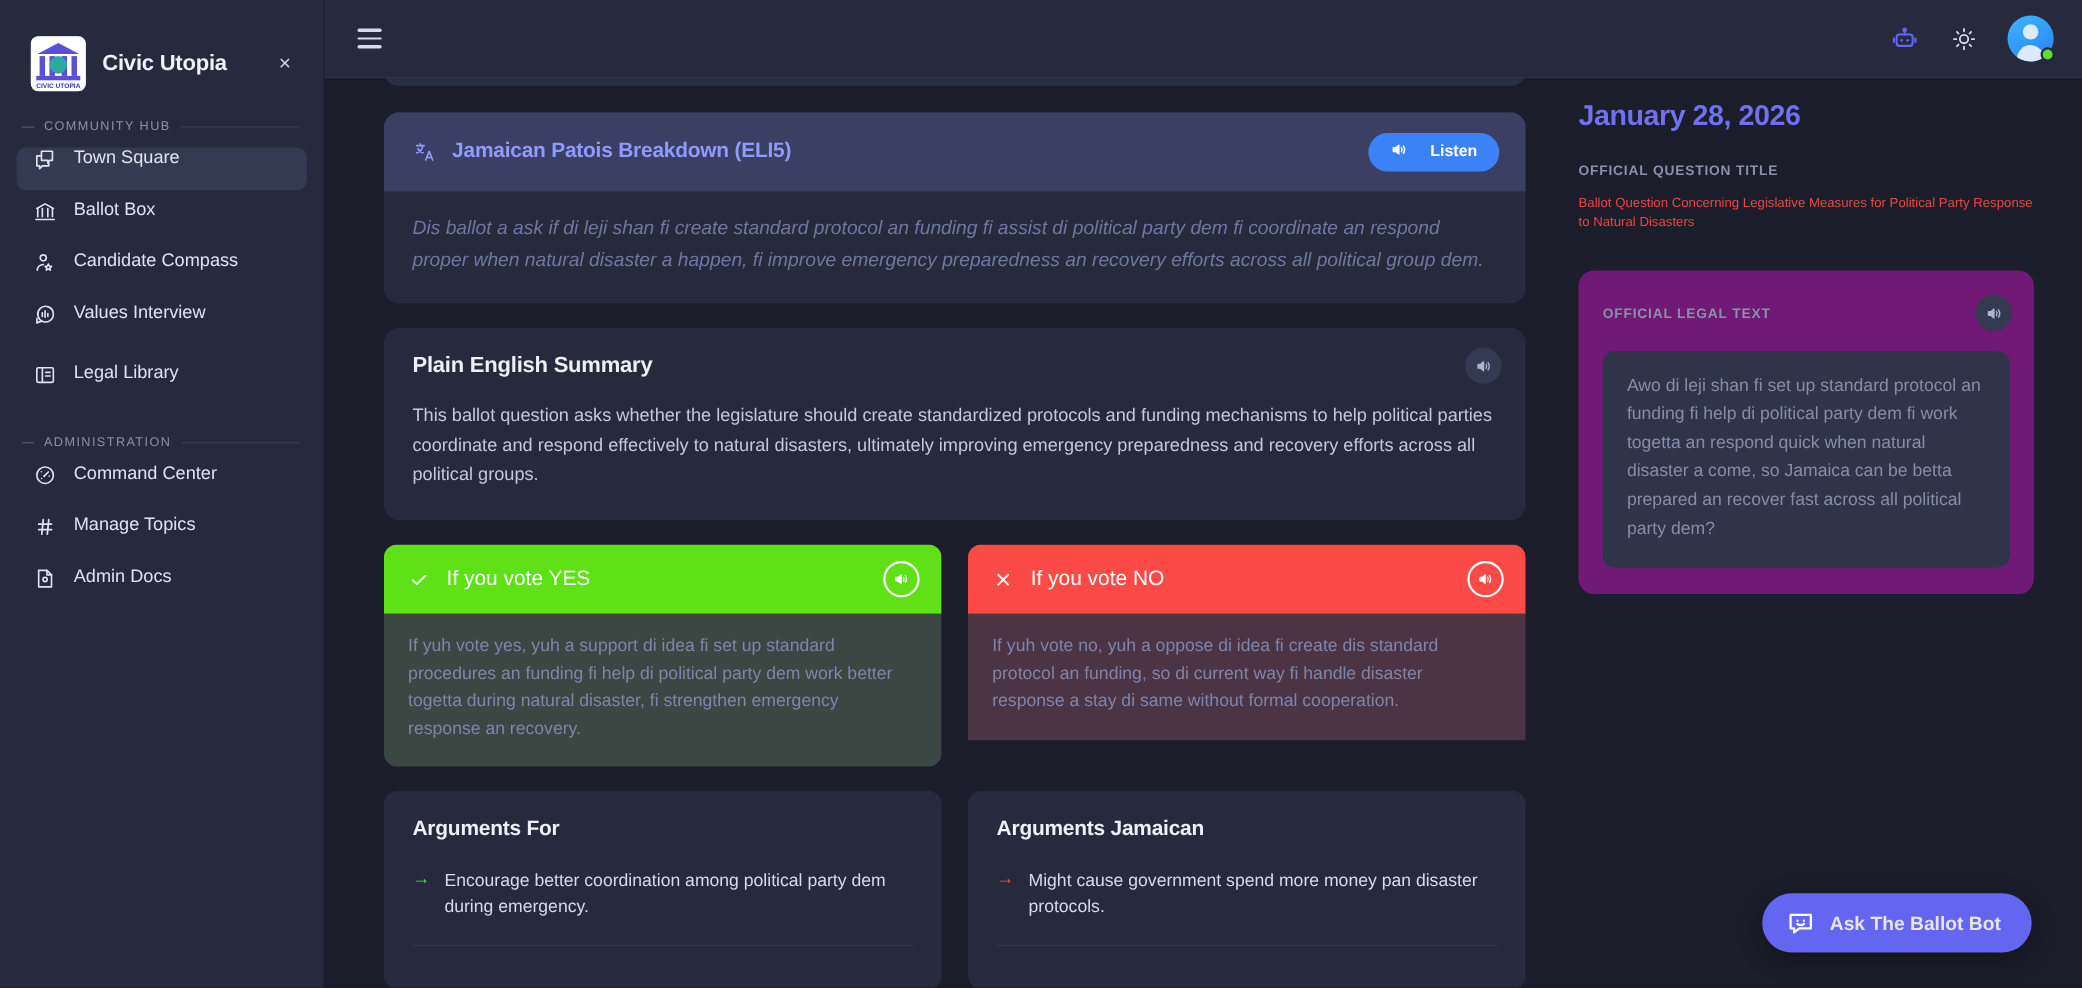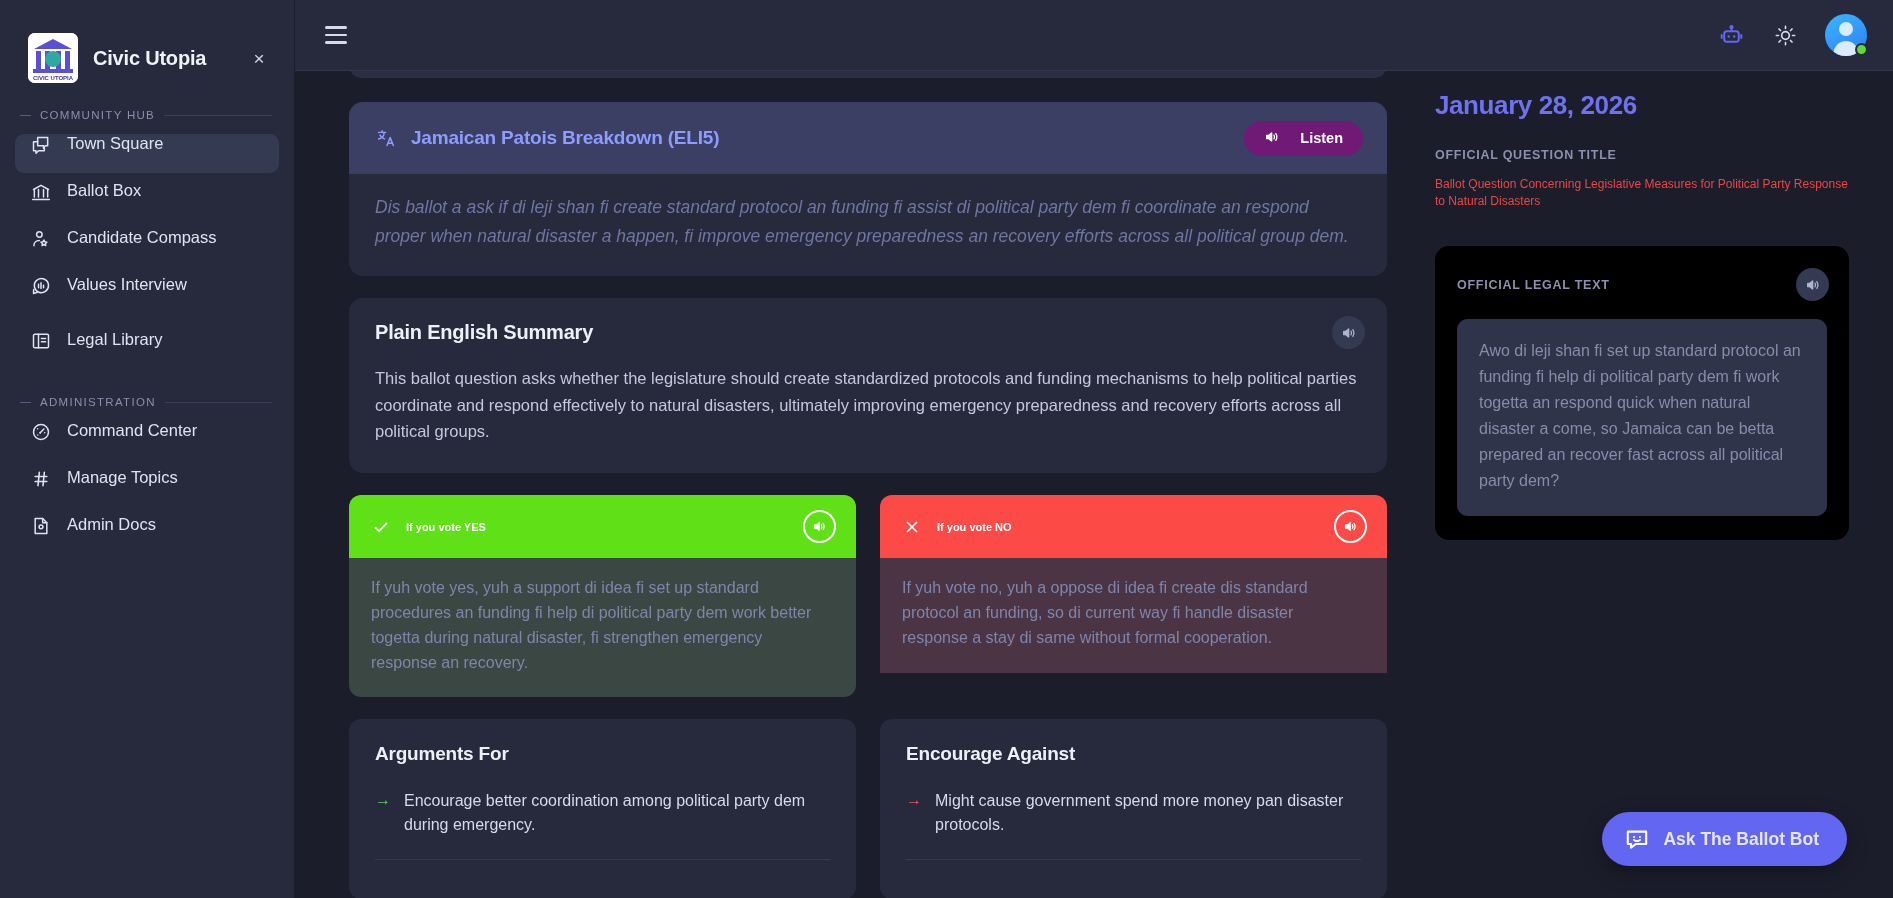--- a/index.html
+++ b/index.html
@@ -146,21 +146,21 @@
 
   
   .patois-head {
     background:#3a3f63; height:72px;
     display:flex; align-items:center; gap:14px;
     padding:0 24px 0 26px;
   }
   .patois-title { font-size:19px; font-weight:bold; color:#8e9bff; flex:1; letter-spacing:-0.2px;}
   .listen-btn {
     display:flex; align-items:center; gap:20px;
-    background:#701a75; color:#ffffff;
+    background:#3b82f6; color:#ffffff;
     height:35px; padding:0 20px; border-radius:18px;
     font-size:14.5px; font-weight:bold; cursor:pointer; border:none;
     font-family:"Liberation Sans", sans-serif;
   }
   .patois-body {
     padding:19px 26px 26px 26px;
     color:#6f76a0; font-size:17.5px; font-style:italic;
     line-height:1.63;
   }
 
@@ -181,21 +181,21 @@
   }
 
   
   .vote-row { display:flex; gap:24px; margin-bottom:22px; }
   .vote-card { flex:1; border-radius:12px; overflow:hidden; min-width:0; }
   .vote-head {
     height:63px; display:flex; align-items:center; gap:15px;
     padding:0 20px 0 22px;
   }
   .vote-head .mark { width:20px; height:20px; display:flex; align-items:center; justify-content:center; color:#fff; flex:0 0 20px;}
-  .vote-head .vtitle { font-size:11px; font-weight:bold; color:#ffffff; flex:1; }
+  .vote-head .vtitle { font-size:19px; font-weight:normal; color:#ffffff; flex:1; }
   .ring-spk {
     width:33px; height:33px; border-radius:50%;
     border:2px solid #ffffff; display:flex; align-items:center; justify-content:center;
     cursor:pointer; flex:0 0 33px;
   }
   .vote-body { padding:18px 24px 22px 22px; font-size:16px; line-height:1.55; color:#7e85ab; }
   .yes .vote-head { background:#5fe017; }
   .yes .vote-body { background:#3b4742; }
   .no  .vote-head { background:#fc4a46; }
   .no  .vote-body { background:#4b3443; }
@@ -224,21 +224,21 @@
     font-size:26px; font-weight:bold; color:#6f72ee;
     letter-spacing:-0.4px; margin-bottom:27px;
   }
   .panel-kicker {
     font-size:12.5px; font-weight:bold; letter-spacing:0.75px;
     color:#8a90ad; text-transform:uppercase; margin-bottom:14px;
   }
   .panel-qtitle {
     font-size:12px; color:#ef4444; line-height:1.43; margin-bottom:36px;
   }
-  .legal-card { background:#000000; border-radius:14px; padding:0 0 24px 0; margin-left:0; }
+  .legal-card { background:#701a75; border-radius:14px; padding:0 0 24px 0; margin-left:0; }
   .legal-head {
     display:flex; align-items:center;
     padding:22px 20px 0 22px;
   }
   .legal-head .panel-kicker{ margin-bottom:0; flex:1; }
   .legal-box {
     margin:18px 22px 0 22px;
     background:#2f344b; border-radius:11px;
     padding:19px 22px 22px 22px;
     color:#868ca9; font-size:16px; line-height:1.62;
@@ -505,21 +505,21 @@
 
         <div class="args-row">
           <section class="arg-card for">
             <div class="arg-title">Arguments For</div>
             <div class="arg-item">
               <span class="arg-arrow">→</span>
               <span>Encourage better coordination among political party dem during emergency.</span>
             </div>
           </section>
           <section class="arg-card against">
-            <div class="arg-title">Encourage Against</div>
+            <div class="arg-title">Arguments Jamaican</div>
             <div class="arg-item">
               <span class="arg-arrow">→</span>
               <span>Might cause government spend more money pan disaster protocols.</span>
             </div>
           </section>
         </div>
 
       </div>
     </main>
 

